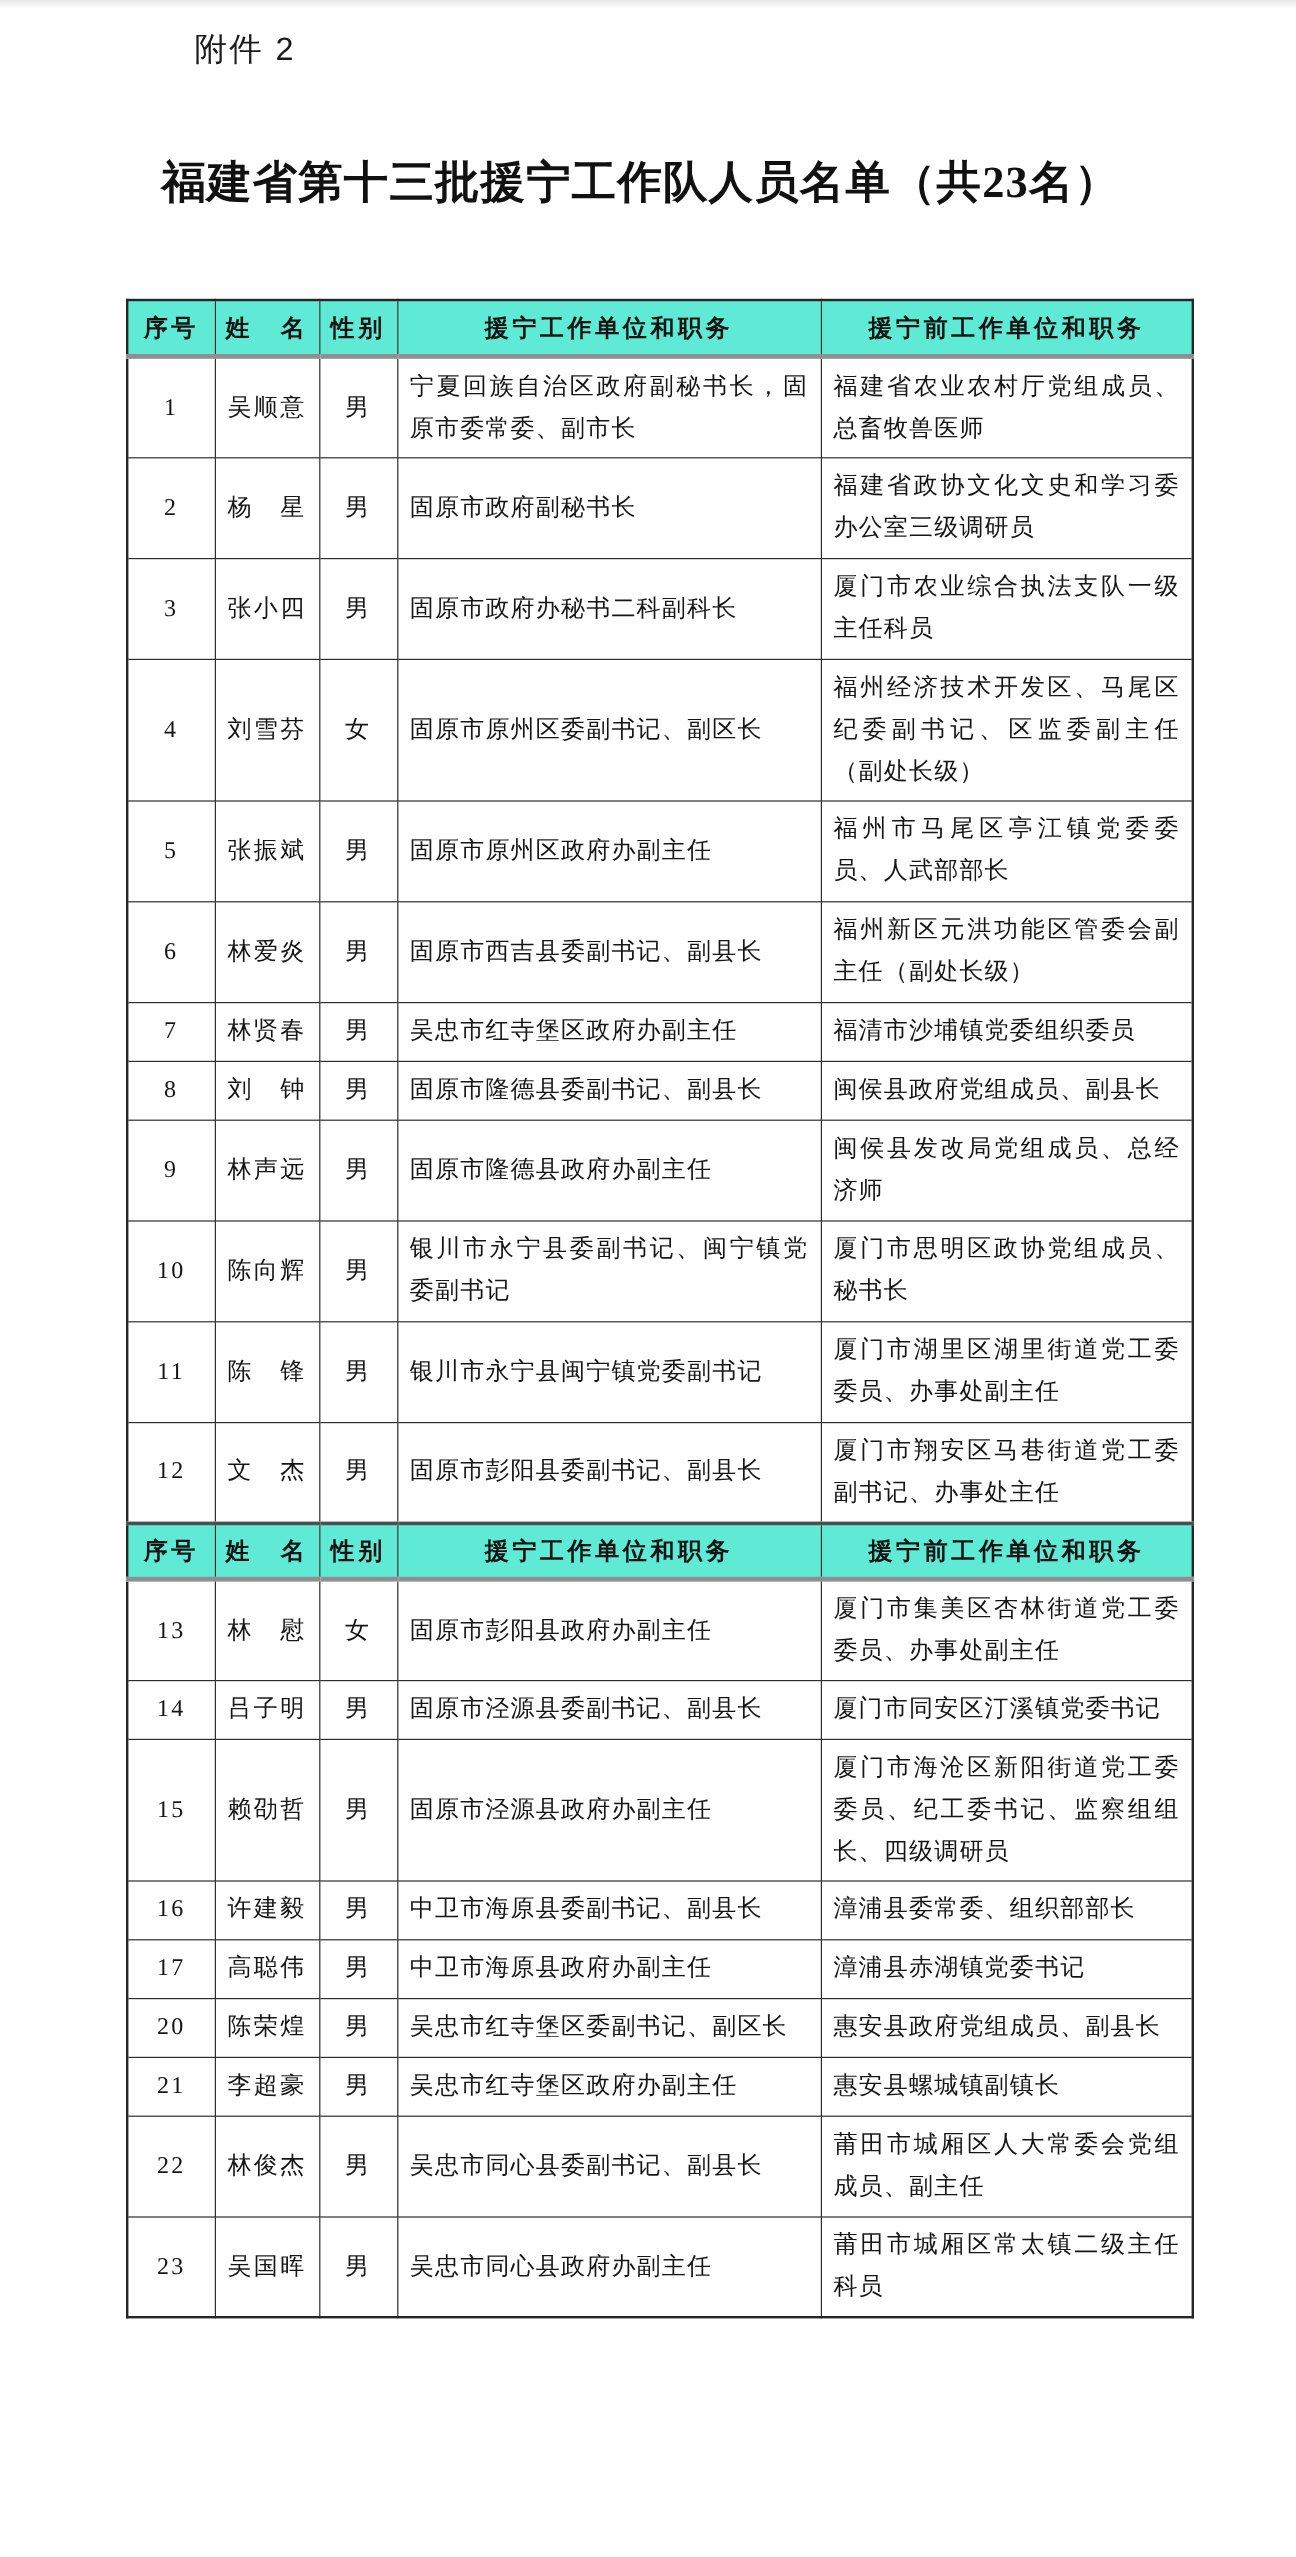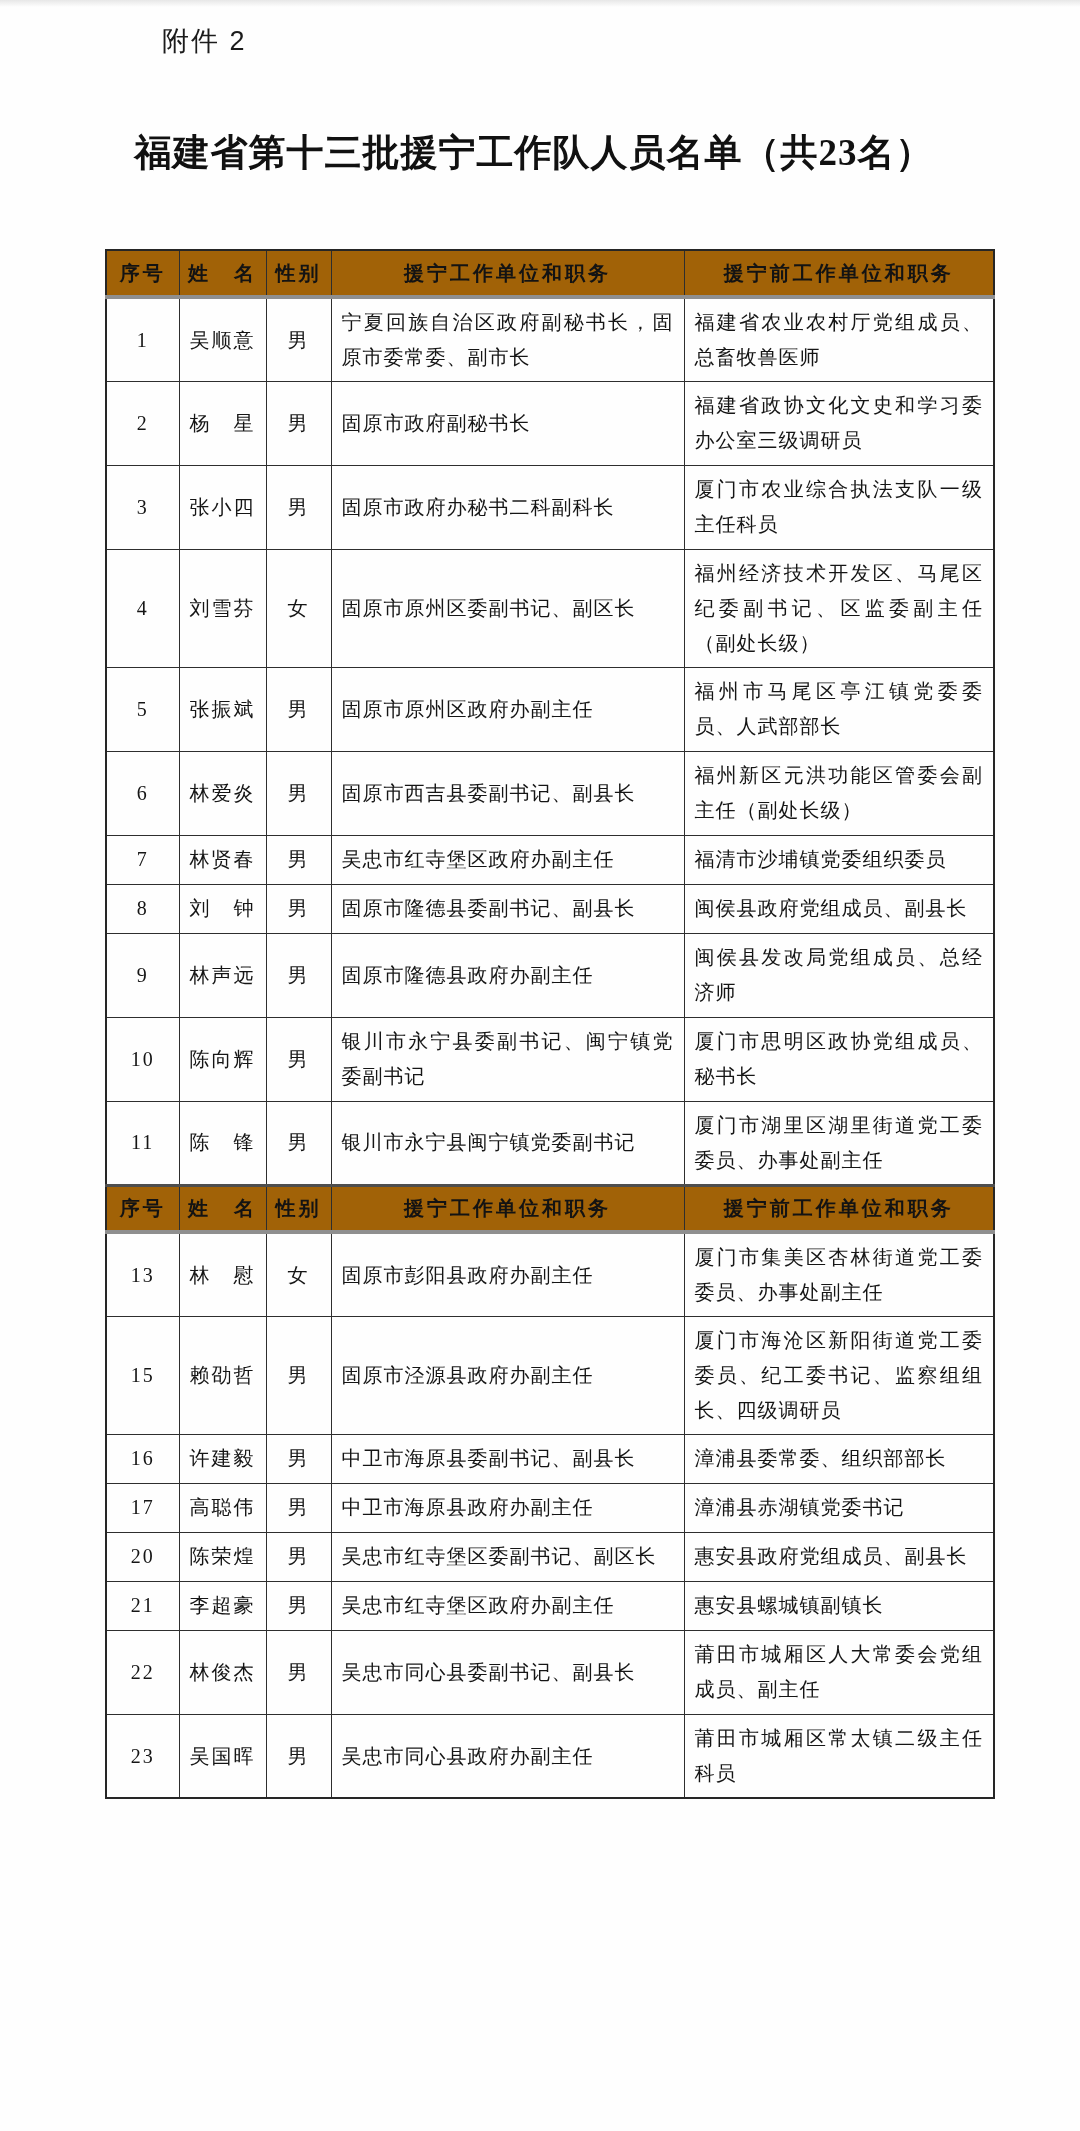--- a/index.html
+++ b/index.html
@@ -56,21 +56,21 @@
   }
   .roster th {
     font-family: "Liberation Sans", "DejaVu Sans", sans-serif;
     font-size: 20px;
     font-weight: 600;
     letter-spacing: 3px;
     text-align: center;
     height: 47px;
     color: #131313;
     border-bottom: 4px solid #8f8f8f;
-    background: #a16207;
+    background: #5eead4;
   }
   tr.header-row.repeat th {
     border-top: 3px solid #4e4e4e;
   }
   .roster td {
     font-family: "Liberation Serif", "DejaVu Serif", serif;
     font-size: 20px;
     line-height: 1.75;
     letter-spacing: 1px;
     color: #151515;
@@ -181,34 +181,48 @@
           <td class="col-aid_position">银川市永宁县委副书记、闽宁镇党委副书记</td>
           <td class="col-previous_position">厦门市思明区政协党组成员、秘书长</td>
         </tr>
         <tr class="lines-2">
           <td class="col-no">11</td>
           <td class="col-name">陈　锋</td>
           <td class="col-gender">男</td>
           <td class="col-aid_position">银川市永宁县闽宁镇党委副书记</td>
           <td class="col-previous_position">厦门市湖里区湖里街道党工委委员、办事处副主任</td>
         </tr>
+        <tr class="lines-2">
+          <td class="col-no">12</td>
+          <td class="col-name">文　杰</td>
+          <td class="col-gender">男</td>
+          <td class="col-aid_position">固原市彭阳县委副书记、副县长</td>
+          <td class="col-previous_position">厦门市翔安区马巷街道党工委副书记、办事处主任</td>
+        </tr>
         <tr class="header-row repeat">
           <th>序号</th>
           <th>姓　名</th>
           <th>性别</th>
           <th>援宁工作单位和职务</th>
           <th>援宁前工作单位和职务</th>
         </tr>
         <tr class="lines-2">
           <td class="col-no">13</td>
           <td class="col-name">林　慰</td>
           <td class="col-gender">女</td>
           <td class="col-aid_position">固原市彭阳县政府办副主任</td>
           <td class="col-previous_position">厦门市集美区杏林街道党工委委员、办事处副主任</td>
         </tr>
+        <tr class="lines-1">
+          <td class="col-no">14</td>
+          <td class="col-name">吕子明</td>
+          <td class="col-gender">男</td>
+          <td class="col-aid_position">固原市泾源县委副书记、副县长</td>
+          <td class="col-previous_position">厦门市同安区汀溪镇党委书记</td>
+        </tr>
         <tr class="lines-3">
           <td class="col-no">15</td>
           <td class="col-name">赖劭哲</td>
           <td class="col-gender">男</td>
           <td class="col-aid_position">固原市泾源县政府办副主任</td>
           <td class="col-previous_position">厦门市海沧区新阳街道党工委委员、纪工委书记、监察组组长、四级调研员</td>
         </tr>
         <tr class="lines-1">
           <td class="col-no">16</td>
           <td class="col-name">许建毅</td>

